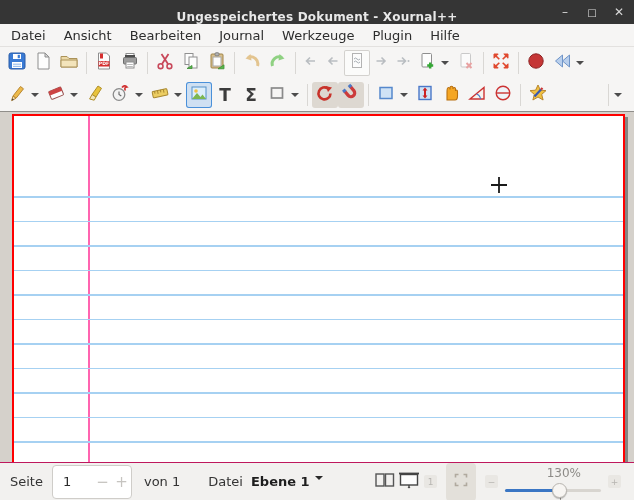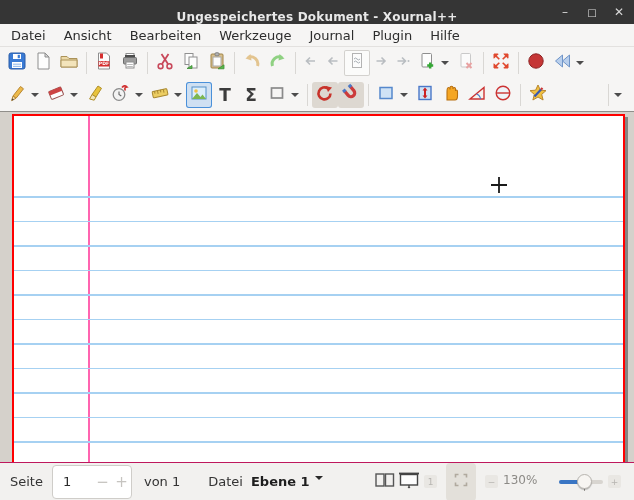--- a/index.html
+++ b/index.html
@@ -55,21 +55,21 @@
   .spin-btn { width:19px; text-align:center; color:#c6c4c0; font-size:15px; }
   .of-label { margin-left:12px; }
   .layer-group { display:flex; align-items:center; margin-left:28px; gap:8px; }
   .layer-btn { display:flex; align-items:flex-start; gap:5px; font-weight:bold; color:#1e1e1e; }
   .layer-btn .caret { border-top-color:#2a2a2a; margin:2px 0 0 0; }
   .sb-icon-btn { width:24px; height:24px; display:flex; align-items:center; justify-content:center; }
   .mini-btn { width:13px; height:13px; background:#e9e7e3; border-radius:2px; color:#b7b5b1;
               font-size:9px; display:flex; align-items:center; justify-content:center; margin:0 3px; }
   .fit-btn { width:30px; height:38px; background:#e3e0da; border-radius:4px; display:flex;
              align-items:center; justify-content:center; margin:0 6px; }
-  .zoom-col { display:flex; flex-direction:row; align-items:center; width:100px; margin:12px 2px;justify-content:flex-end; }
+  .zoom-col { display:flex; flex-direction:column; align-items:center; width:100px; margin:12px 2px;justify-content:flex-end; }
   .zoom-label { font-size:12px; color:#8c8a86; margin-bottom:3px; align-self:flex-end; margin-right:22px; }
   .slider { position:relative; width:96px; height:15px; }
   .slider .track { position:absolute; left:0; right:0; top:6px; height:3.5px; border-radius:2px; background:#d8d5d0; }
   .slider .fill { position:absolute; left:0; top:6px; width:56%; height:3.5px; border-radius:2px;
                   background:var(--slider-fill,#3a76c4); }
   .slider .tick { position:absolute; left:57%; top:13px; width:1px; height:4px; background:#9a9894; }
   .slider .handle { position:absolute; left:56%; top:0; width:15px; height:15px; margin-left:-7px;
                     border-radius:50%; background:#f7f5f2; border:1px solid #b9b6b1;
                     box-shadow:0 1px 1px rgba(0,0,0,.25); }
 </style>
@@ -84,22 +84,22 @@
       <span class="win-btn">–</span>
       <span class="win-btn" style="font-size:10px">□</span>
       <span class="win-btn">✕</span>
     </div>
   </div>
 
   <div class="menubar">
     <span class="menu-item">Datei</span>
     <span class="menu-item">Ansicht</span>
     <span class="menu-item">Bearbeiten</span>
+    <span class="menu-item">Journal</span>
     <span class="menu-item">Werkzeuge</span>
-    <span class="menu-item">Journal</span>
     <span class="menu-item">Plugin</span>
     <span class="menu-item">Hilfe</span>
   </div>
 
   <div class="toolbar">
     <div class="tb-btn">
         <span>
       <svg width="20" height="20">
             <rect x="2" y="2" width="16" height="16" rx="2" fill="#3a7bd5" stroke="#2a5da8"></rect>
             <rect x="6" y="3" width="8" height="5" fill="#fff"></rect>

